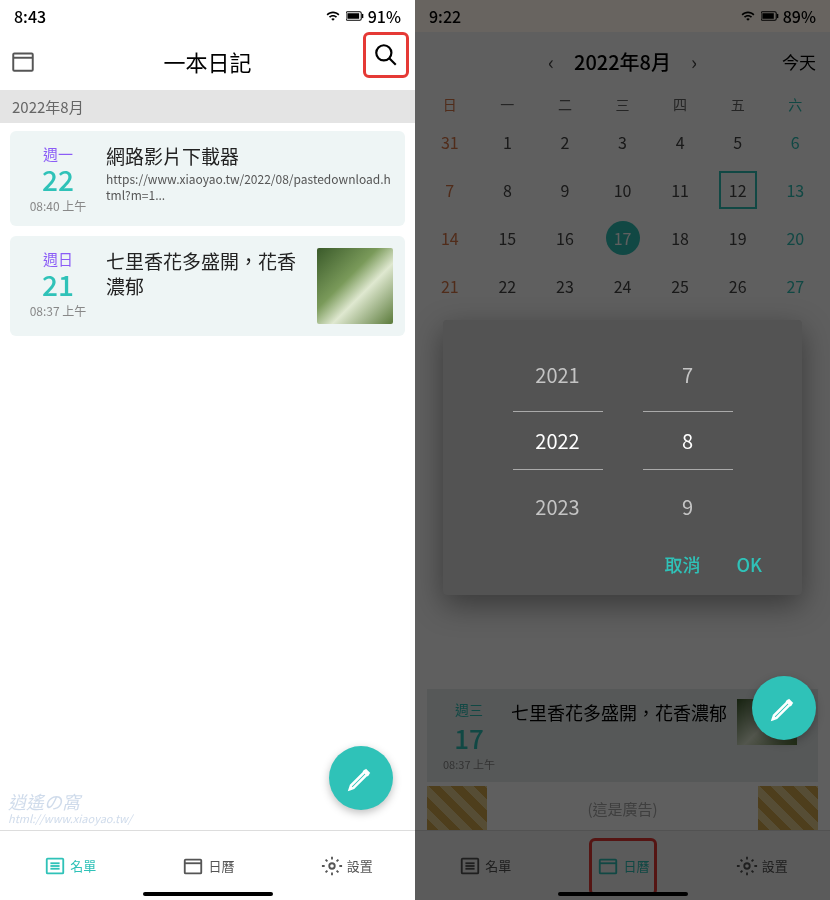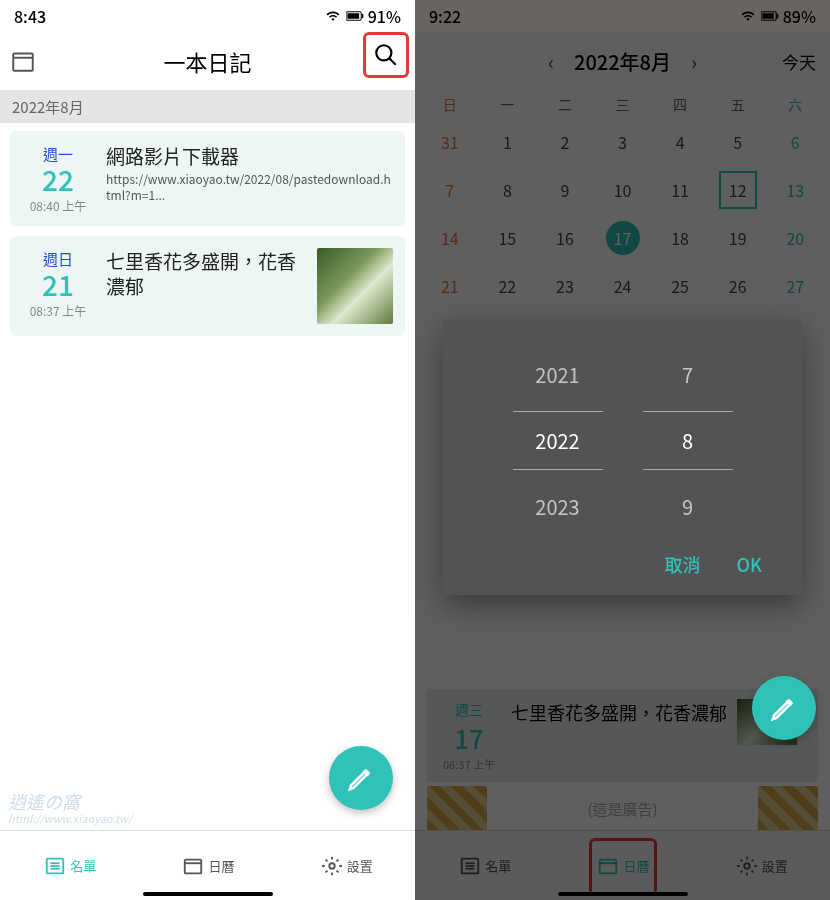--- a/index.html
+++ b/index.html
@@ -12,21 +12,21 @@
 .wifi-icon, .battery-icon { width: 18px; height: 14px; }
 .appbar { height: 58px; display: flex; align-items: center; padding: 0 10px; position: relative; }
 .appbar-title { position: absolute; left: 50%; transform: translateX(-50%); font-size: 22px; font-weight: 400; }
 .calendar-small-icon, .search-icon, .list-icon, .cal-icon, .gear-icon { width: 26px; height: 26px; }
 .redbox { border: 3px solid #e53935; border-radius: 6px; padding: 4px; position: absolute; }
 .left .redbox { right: 6px; top: 32px; width: 46px; height: 46px; display:flex;align-items:center;justify-content:center;}
 .section-header { background: #e4e4e4; color: #666; padding: 6px 12px; font-size: 15px; }
 .entries { padding: 8px 10px; display: flex; flex-direction: column; gap: 10px; }
 .entry { background: #eef5f5; border-radius: 6px; padding: 12px; display: flex; gap: 12px; }
 .entry .datecol { width: 72px; text-align: center; flex-shrink: 0; }
-.entry .dow { color: #1d4ed8; font-size: 15px; }
+.entry .dow { color: #8b5cf6; font-size: 15px; }
 .entry .day { color: #2fc2b8; font-size: 28px; font-weight: 500; line-height: 1.1; }
 .entry .time { color: #888; font-size: 12px; margin-top: 2px; }
 .entry .body { flex: 1; }
 .entry .title { font-size: 19px; line-height: 1.35; color: #222; }
 .entry .url { color: #555; font-size: 12px; margin-top: 2px; line-height: 1.35; word-break: break-all; }
 .entry .thumb { width: 76px; height: 76px; background: linear-gradient(135deg,#3a5a2a,#7a9a5a 40%,#dfe8d0 60%,#5a7a3a); border-radius: 2px; flex-shrink: 0; }
 .fab { position: absolute; width: 64px; height: 64px; border-radius: 50%; background: #2fc2b8; box-shadow: 0 3px 8px rgba(0,0,0,.25); display: flex; align-items: center; justify-content: center; }
 .left .fab { right: 22px; bottom: 90px; }
 .right .fab { right: 14px; bottom: 160px; }
 .pencil { width: 30px; height: 30px; }

